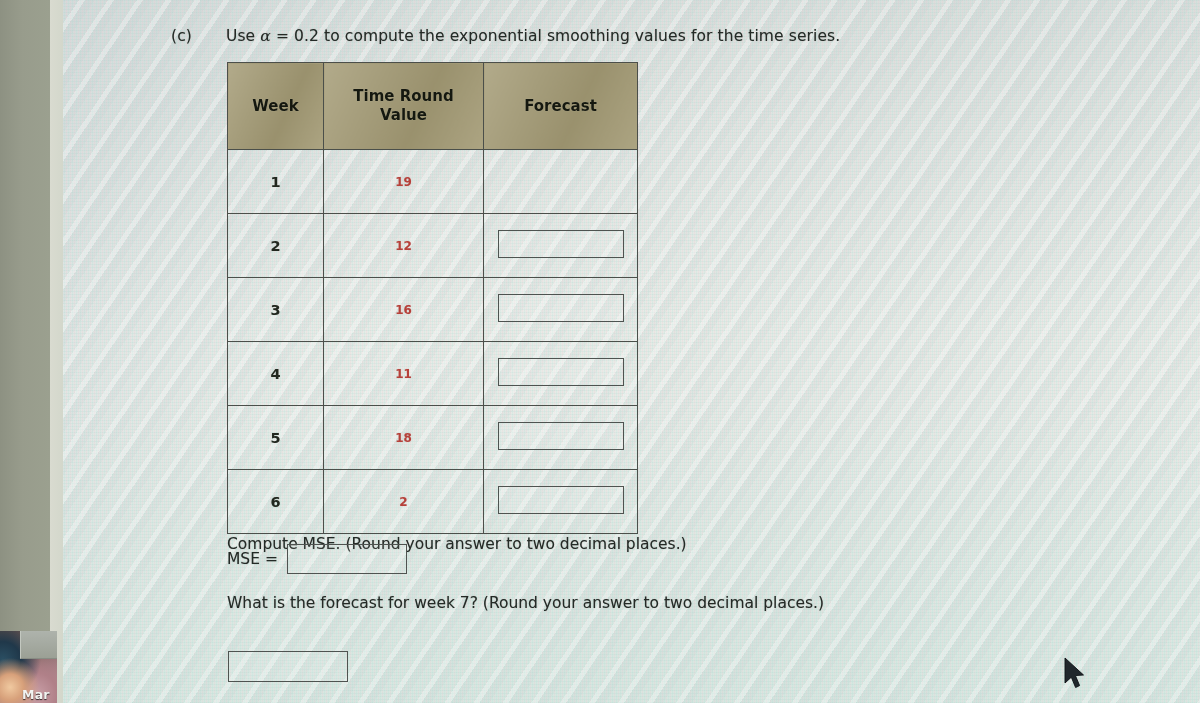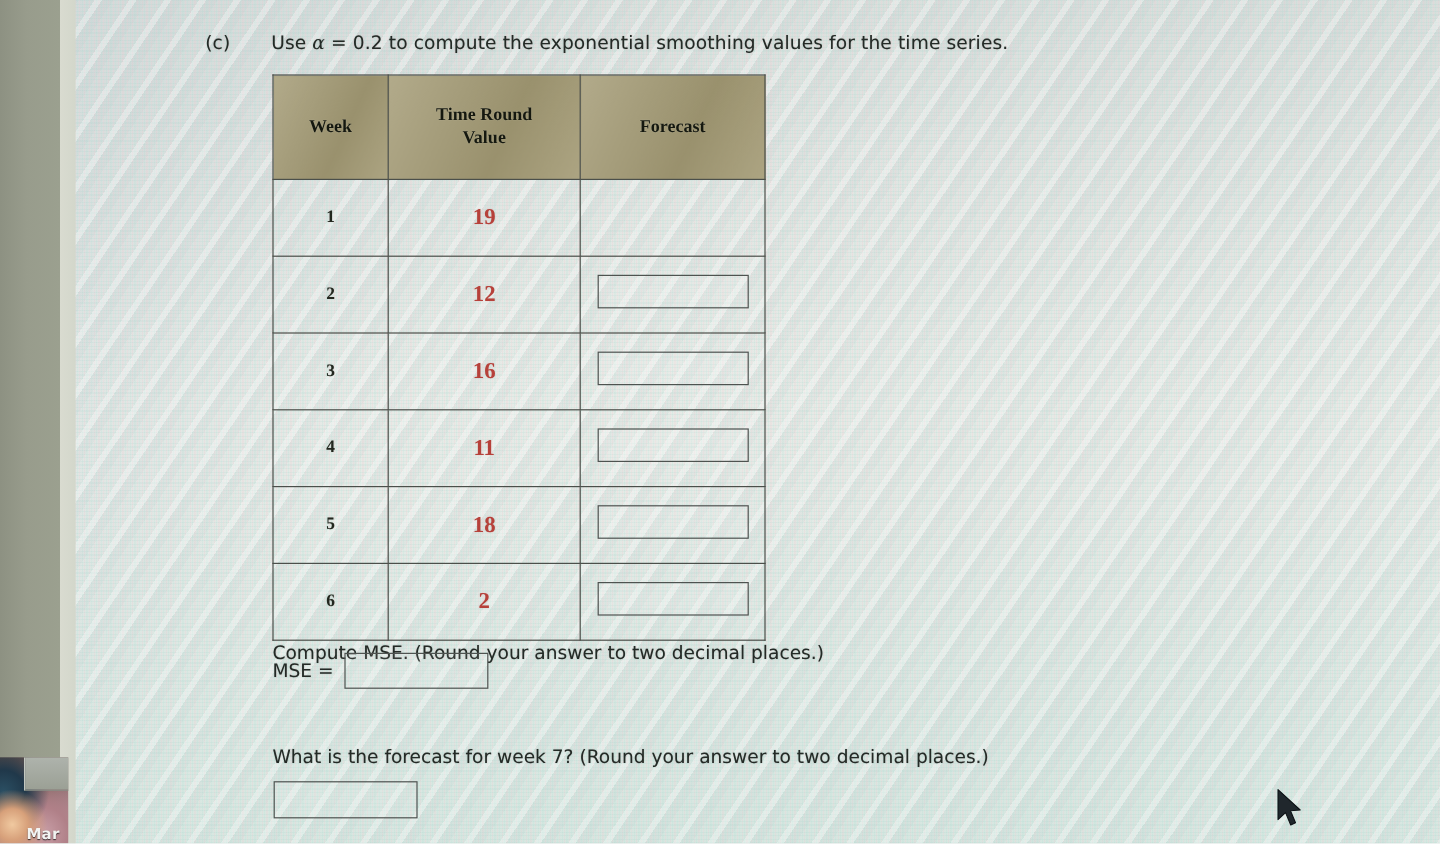--- a/index.html
+++ b/index.html
@@ -116,21 +116,20 @@
   }
   .q-tag { width: 55px; }
   .q-text .alpha { font-style: italic; font-family: "DejaVu Serif", serif; }
 
   
   .data-table {
     position: absolute;
     left: 227px; top: 62px;
     border-collapse: collapse;
     table-layout: fixed;
-    font-family: Liberation Serif, serif;
   }
   .data-table th, .data-table td {
     border: 1.4px solid #4b4f4a;
     text-align: center;
     vertical-align: middle;
   }
   .data-table th {
     background: #a39a74;
     background-image: linear-gradient(115deg, rgba(255,255,255,0.16) 0%, rgba(0,0,0,0.06) 60%, rgba(255,255,255,0.10) 100%);
     color: #15180f;
@@ -148,21 +147,21 @@
     background: transparent;
   }
   .cell-week {
     color: #23271f;
     font-size: 14.5px;
     font-weight: bold;
     text-shadow: 0 0 1px rgba(150,160,150,0.5);
   }
   .cell-value {
     color: #b6413a;
-    font-size: 19px;
+    font-size: 12px;
     font-weight: bold;
     text-shadow: 0 0 1.2px rgba(190,140,140,0.45);
   }
 
   
   .ansbox {
     display: inline-block;
     border: 1.4px solid #4e5350;
     background: rgba(255,255,255,0.07);
     box-sizing: border-box;
@@ -177,21 +176,21 @@
   }
   .mse-eq-row {
     position: absolute; left: 227px; top: 544px;
     display: flex; align-items: center; gap: 9px;
     color: #242a26; font-size: 15.5px; white-space: nowrap;
     text-shadow: 0 0 1.1px rgba(120,130,125,0.55);
   }
   .box-mse { width: 120px; height: 30px; }
 
   .wk7-line {
-    position: absolute; left: 227px; top: 622px;
+    position: absolute; left: 227px; top: 594px;
     color: #242a26; font-size: 15.5px; white-space: nowrap;
     text-shadow: 0 0 1.1px rgba(120,130,125,0.55);
   }
   .wk7-box-wrap {
     position: absolute; left: 228px; top: 651px;
   }
   .box-wk7 { width: 120px; height: 31px; }
 
   
   .cursor {

